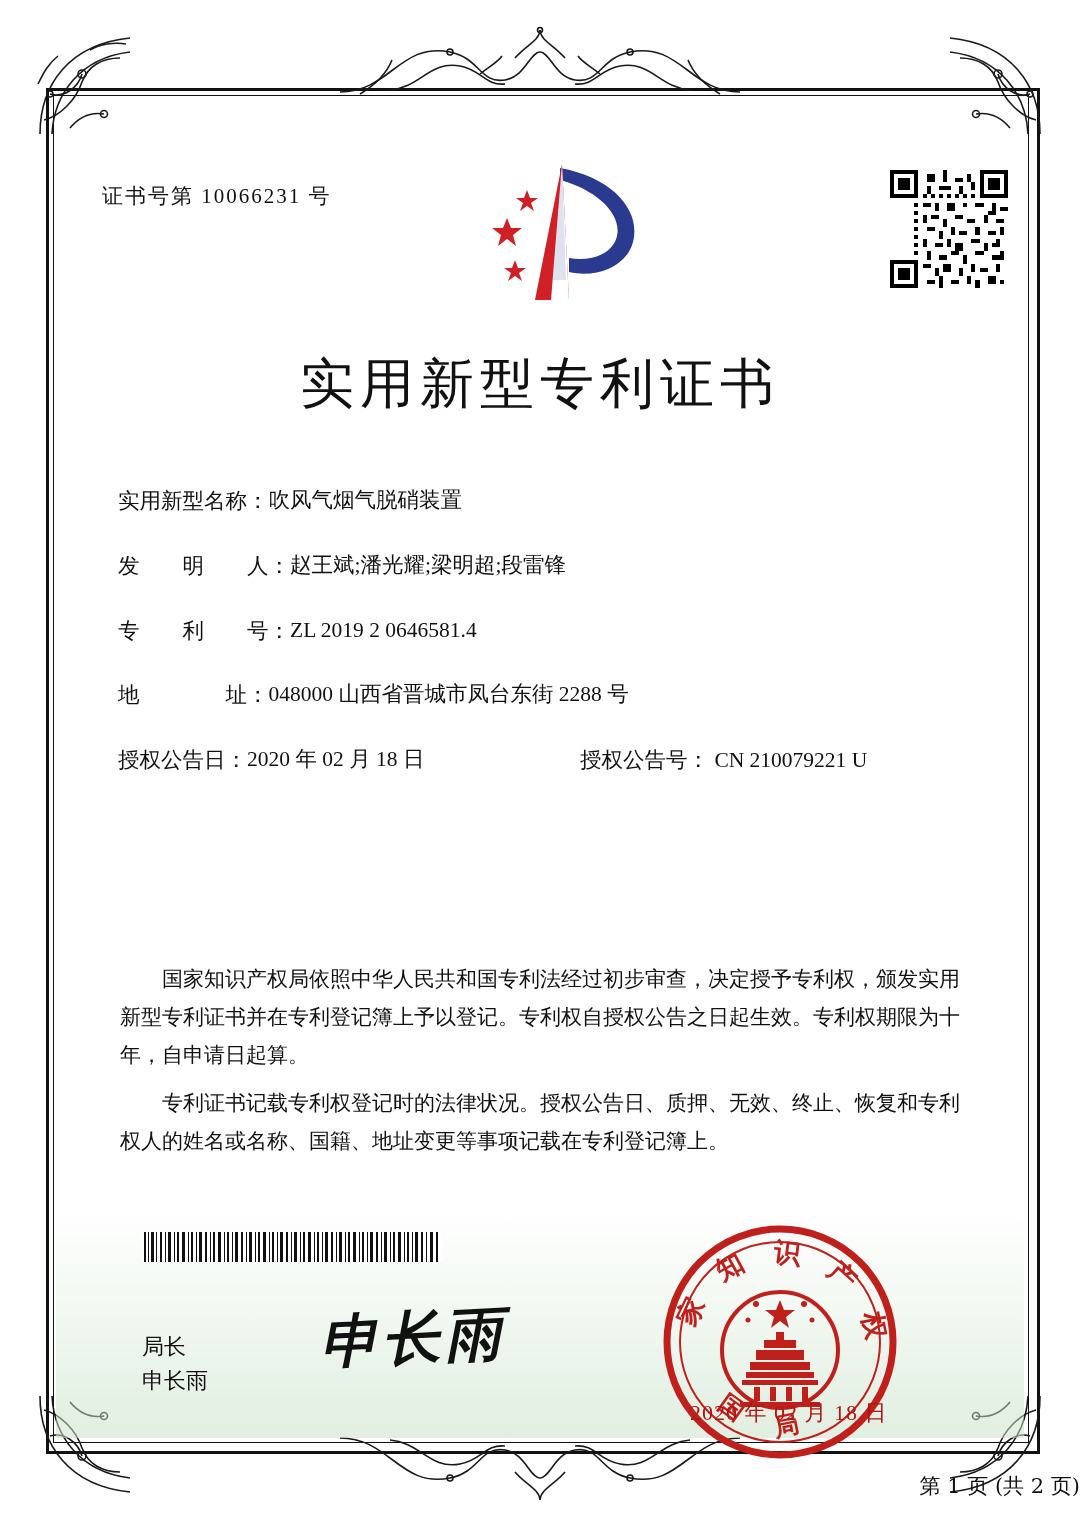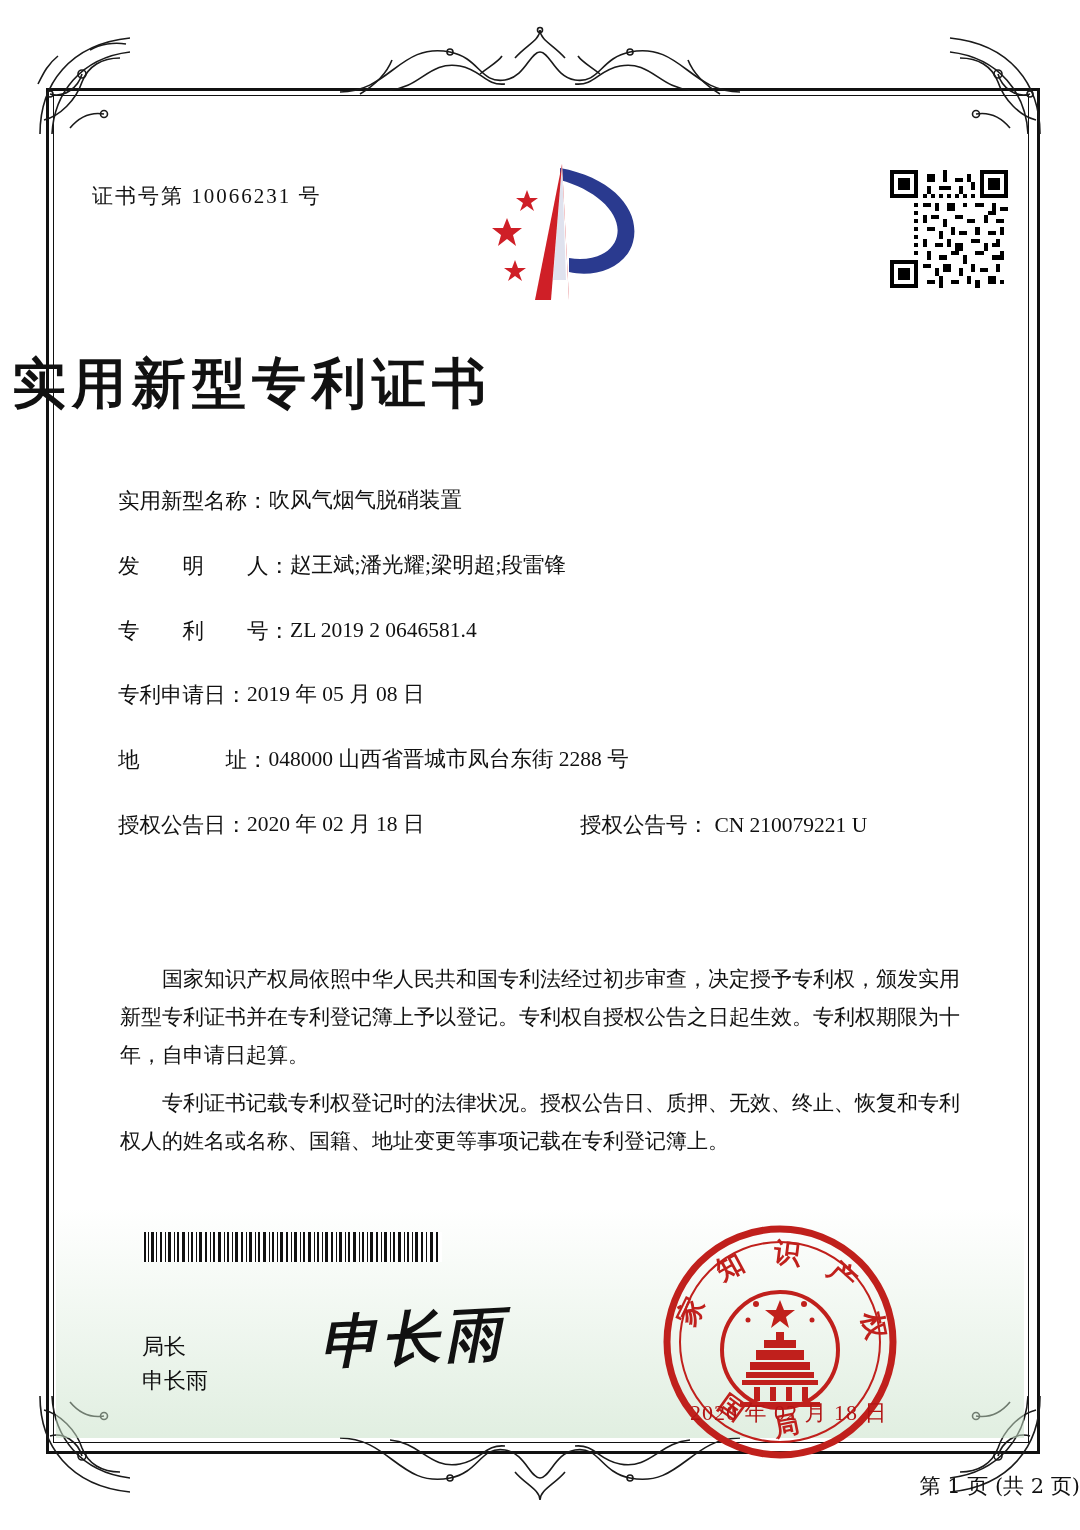--- a/index.html
+++ b/index.html
@@ -59,21 +59,21 @@
     left: 50%;
     bottom: 22px;
     transform: translateX(-50%) scaleY(-1);
     width: 420px;
     height: 80px;
   }
 
   
   .cert-no {
     position: absolute;
-    left: 92px;
+    left: 102px;
     top: 182px;
     font-size: 21px;
     letter-spacing: 2px;
     font-family: "Liberation Serif", serif;
     white-space: nowrap;
   }
   .logo {
     position: absolute;
     left: 465px;
     top: 160px;
@@ -87,25 +87,25 @@
     width: 118px;
     height: 118px;
   }
   .qr svg { display: block; }
 
   .title {
     position: absolute;
     left: 0;
     right: 0;
     top: 348px;
+    text-align: center;
     font-size: 54px;
-    font-weight: bold;
+    font-weight: normal;
     letter-spacing: 6px;
     font-family: "DejaVu Serif", "Liberation Serif", serif;
-    padding-left: 12px;
   }
 
   
   .fields {
     position: absolute;
     left: 118px;
     top: 488px;
     width: 860px;
   }
   .frow {
@@ -440,24 +440,20 @@
       <span class="flabel">实用新型名称：</span>
       <span class="fvalue">吹风气烟气脱硝装置</span>
     </div>
     <div class="frow">
       <span class="flabel">发　　明　　人：</span>
       <span class="fvalue">赵王斌;潘光耀;梁明超;段雷锋</span>
     </div>
     <div class="frow">
       <span class="flabel">专　　利　　号：</span>
       <span class="fvalue">ZL 2019 2 0646581.4</span>
-    </div>
-    <div class="frow">
-      <span class="flabel">专利申请日：</span>
-      <span class="fvalue">2019 年 05 月 08 日</span>
     </div>
     <div class="frow">
       <span class="flabel">地　　　　址：</span>
       <span class="fvalue">048000  山西省晋城市凤台东街 2288 号</span>
     </div>
     <div class="frow frow-two">
       <span class="flabel">授权公告日：</span>
       <span class="fvalue">2020 年 02 月 18 日</span>
       <span class="second">
         <span class="flabel">授权公告号：</span>

